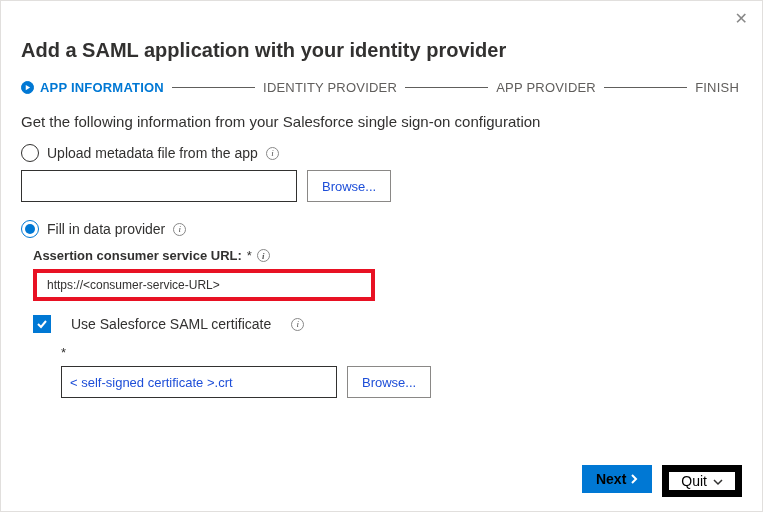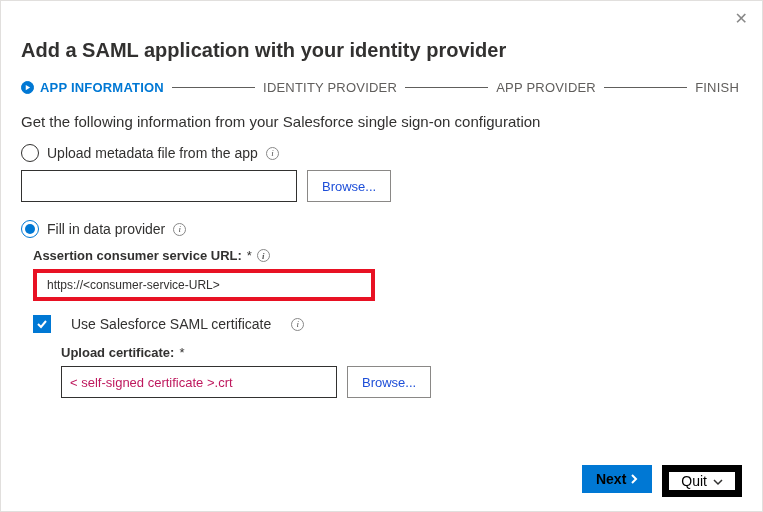--- a/index.html
+++ b/index.html
@@ -80,21 +80,21 @@
   .chk-row { display:flex; align-items:center; gap:20px; margin: 4px 0 12px 0; }
   .checkbox {
     width: 18px; height: 18px; background: #0078d4;
     display: inline-flex; align-items:center; justify-content:center;
     cursor: pointer; flex-shrink: 0;
   }
   .checkbox svg { stroke: #fff; stroke-width: 2; fill: none; }
   .chk-label { font-size: 14px; }
   .cert-label-wrap { margin-left: 28px; }
   .cert-label-wrap .field-label { font-weight: 600; }
-  .placeholder-text { color: #be185d; font-size: 13px; }
+  .placeholder-text { color: #1d4ed8; font-size: 13px; }
   
   .footer {
     position: absolute; bottom: 14px; right: 20px;
     display: flex; gap: 10px;
   }
   .btn-primary {
     background: #0078d4; color: #000000; border: none;
     height: 28px; padding: 0 14px; font-size: 14px; font-weight: 600;
     display: inline-flex; align-items: center; gap: 4px; cursor: pointer;
   }
@@ -168,21 +168,20 @@
         <svg width="12" height="12" viewBox="0 0 12 12">
             <polyline points="2,6 5,9 10,3"></polyline>
           </svg>
       </span>
       <span class="chk-label">Use Salesforce SAML certificate</span>
       <span class="info-icon">i</span>
     </div>
 
     <div class="cert-label-wrap">
       <div class="field-label">
-        <span>Upload certificate:</span>
         <span class="req">*</span>
       </div>
       <div class="file-row" style="margin-top:4px;">
         <div class="file-box">
           <span class="placeholder-text">&lt; self-signed certificate &gt;.crt</span>
         </div>
         <button class="btn-secondary">Browse...</button>
       </div>
     </div>
   </div>

